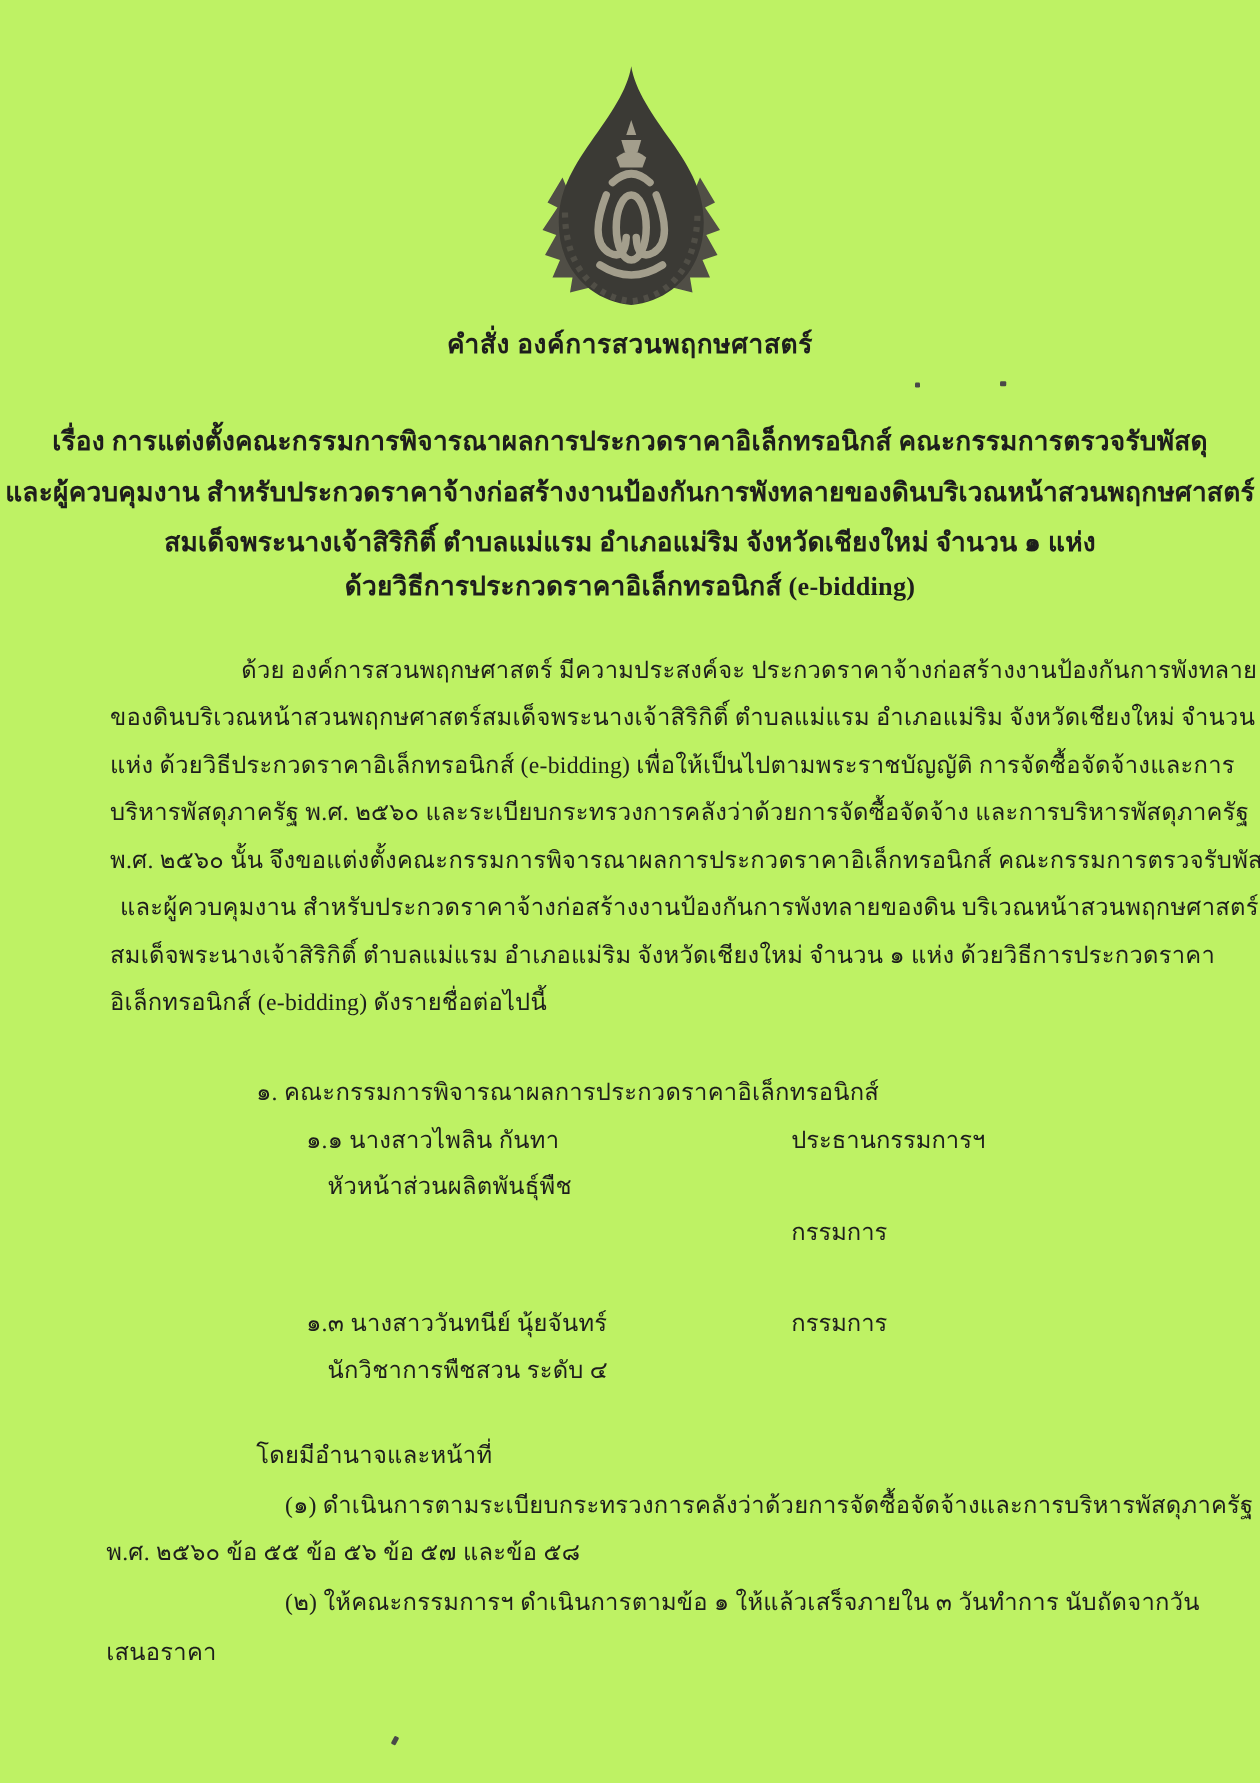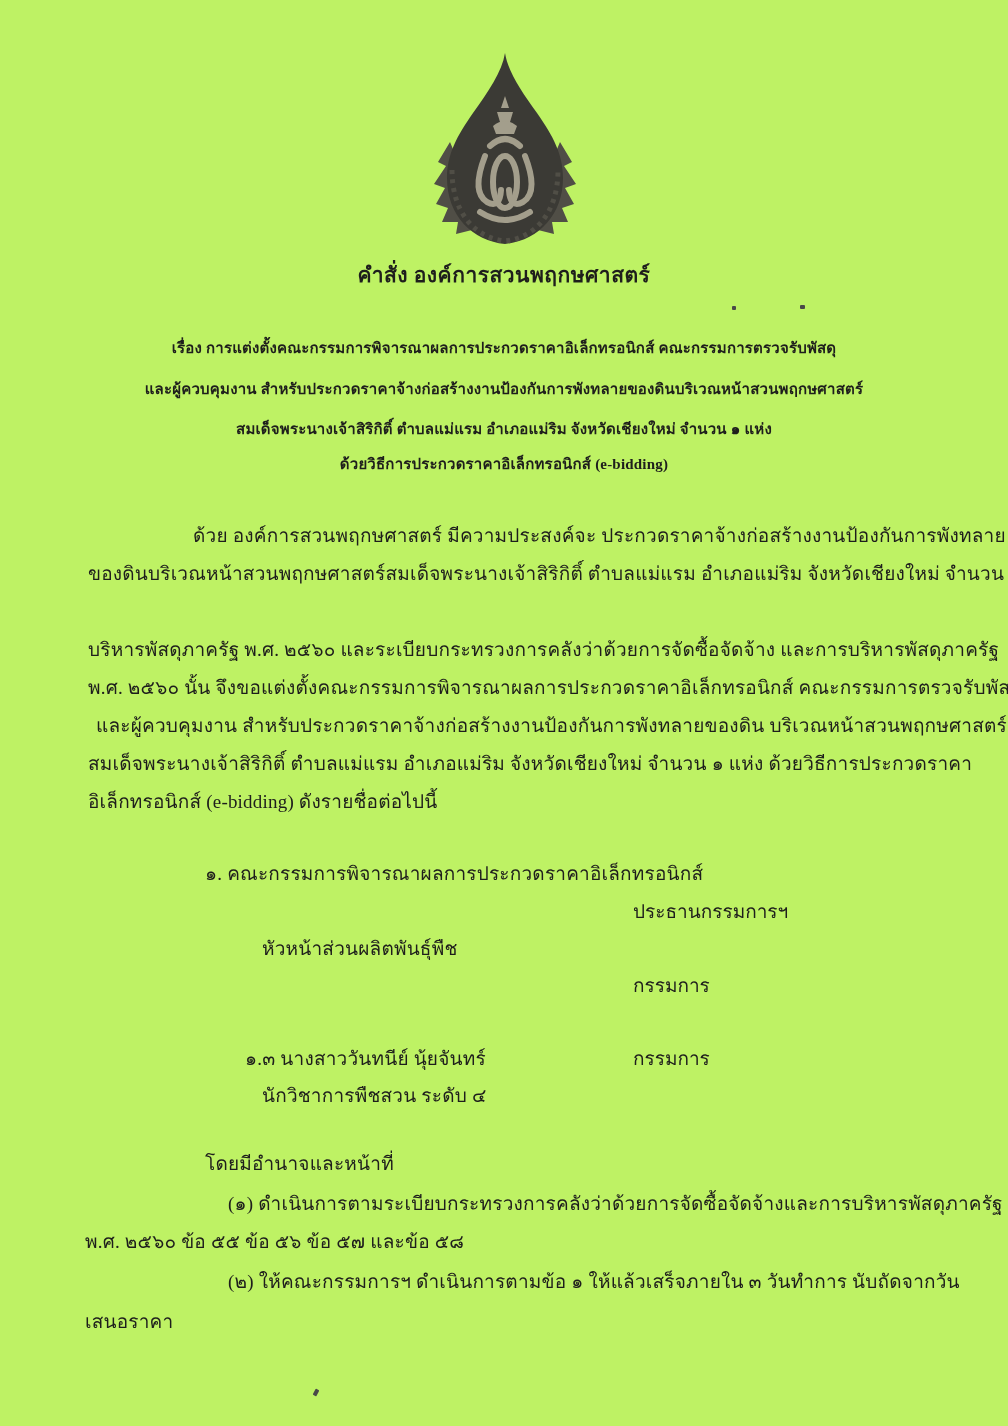--- a/index.html
+++ b/index.html
@@ -16,21 +16,21 @@
   .center{left:0;right:0;text-align:center;}
   .title{font-size:21px;font-weight:bold;letter-spacing:.5px;}
   .hand{
     font-size:23px;
     font-style:italic;
     letter-spacing:3px;
     transform:rotate(-.6deg);
     display:inline-block;
     font-family:"DejaVu Serif",serif;
   }
-  .subject{font-weight:bold;font-size:15px;}
+  .subject{font-weight:bold;font-size:21px;}
   .role{position:absolute;left:633px;white-space:nowrap;font-size:19px;text-align:center;}
   .speck{position:absolute;background:#4a4a48;border-radius:1px;}
   .emblem{position:absolute;left:430px;top:50px;width:150px;height:200px;}
 </style>
 </head>
 <body>
 
 <div class="page">
 
   <svg class="emblem" viewBox="0 0 150 200" aria-hidden="true">
@@ -59,28 +59,30 @@
 
   <div class="line center title" style="top:258px">คำสั่ง องค์การสวนพฤกษศาสตร์</div>
 
   <div class="line center subject" style="top:336px">เรื่อง การแต่งตั้งคณะกรรมการพิจารณาผลการประกวดราคาอิเล็กทรอนิกส์ คณะกรรมการตรวจรับพัสดุ</div>
   <div class="line center subject" style="top:377px">และผู้ควบคุมงาน สำหรับประกวดราคาจ้างก่อสร้างงานป้องกันการพังทลายของดินบริเวณหน้าสวนพฤกษศาสตร์</div>
   <div class="line center subject" style="top:417px">สมเด็จพระนางเจ้าสิริกิติ์ ตำบลแม่แรม อำเภอแม่ริม จังหวัดเชียงใหม่ จำนวน ๑ แห่ง</div>
   <div class="line center subject" style="top:452px">ด้วยวิธีการประกวดราคาอิเล็กทรอนิกส์ (e-bidding)</div>
 
   <div class="line" style="top:520px;left:193px">ด้วย องค์การสวนพฤกษศาสตร์ มีความประสงค์จะ ประกวดราคาจ้างก่อสร้างงานป้องกันการพังทลาย</div>
   <div class="line" style="top:558px;left:88px">ของดินบริเวณหน้าสวนพฤกษศาสตร์สมเด็จพระนางเจ้าสิริกิติ์ ตำบลแม่แรม อำเภอแม่ริม จังหวัดเชียงใหม่ จำนวน ๑</div>
+  <div class="line" style="top:596px;left:88px">แห่ง ด้วยวิธีประกวดราคาอิเล็กทรอนิกส์ (e-bidding)   เพื่อให้เป็นไปตามพระราชบัญญัติ การจัดซื้อจัดจ้างและการ</div>
   <div class="line" style="top:634px;left:88px">บริหารพัสดุภาครัฐ พ.ศ. ๒๕๖๐   และระเบียบกระทรวงการคลังว่าด้วยการจัดซื้อจัดจ้าง และการบริหารพัสดุภาครัฐ</div>
   <div class="line" style="top:672px;left:88px">พ.ศ. ๒๕๖๐ นั้น จึงขอแต่งตั้งคณะกรรมการพิจารณาผลการประกวดราคาอิเล็กทรอนิกส์ คณะกรรมการตรวจรับพัสดุ</div>
   <div class="line" style="top:710px;left:96px">และผู้ควบคุมงาน  สำหรับประกวดราคาจ้างก่อสร้างงานป้องกันการพังทลายของดิน  บริเวณหน้าสวนพฤกษศาสตร์</div>
   <div class="line" style="top:748px;left:88px">สมเด็จพระนางเจ้าสิริกิติ์ ตำบลแม่แรม  อำเภอแม่ริม  จังหวัดเชียงใหม่  จำนวน  ๑  แห่ง   ด้วยวิธีการประกวดราคา</div>
   <div class="line" style="top:786px;left:88px">อิเล็กทรอนิกส์ (e-bidding)  ดังรายชื่อต่อไปนี้</div>
 
   <div class="line" style="top:858px;left:205px">๑. คณะกรรมการพิจารณาผลการประกวดราคาอิเล็กทรอนิกส์</div>
 
+  <div class="line" style="top:896px;left:245px">๑.๑ นางสาวไพลิน กันทา</div>
   <div class="role" style="top:896px">ประธานกรรมการฯ</div>
   <div class="line" style="top:933px;left:262px">หัวหน้าส่วนผลิตพันธุ์พืช</div>
 
   <div class="role" style="top:970px">กรรมการ</div>
 
   <div class="line" style="top:1043px;left:245px">๑.๓ นางสาววันทนีย์ นุ้ยจันทร์</div>
   <div class="role" style="top:1043px">กรรมการ</div>
   <div class="line" style="top:1080px;left:262px">นักวิชาการพืชสวน ระดับ ๔</div>
 
   <div class="line" style="top:1148px;left:205px">โดยมีอำนาจและหน้าที่</div>

